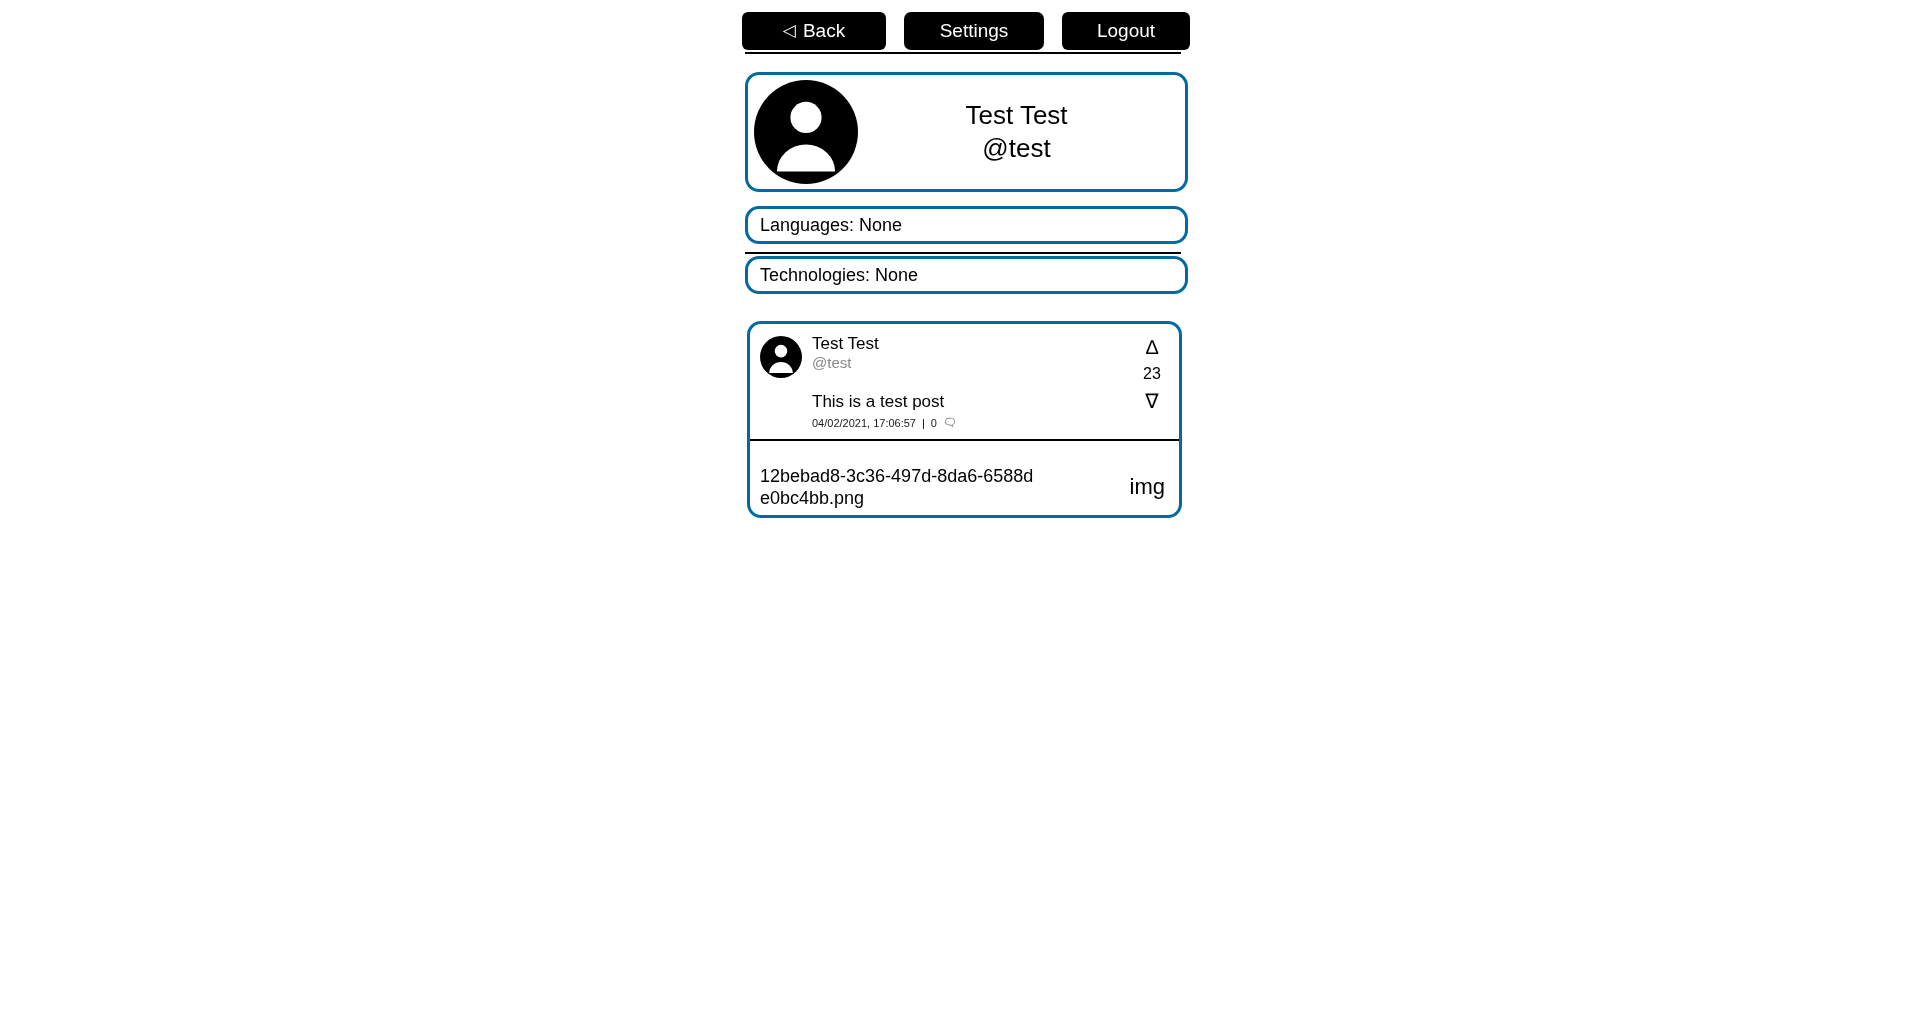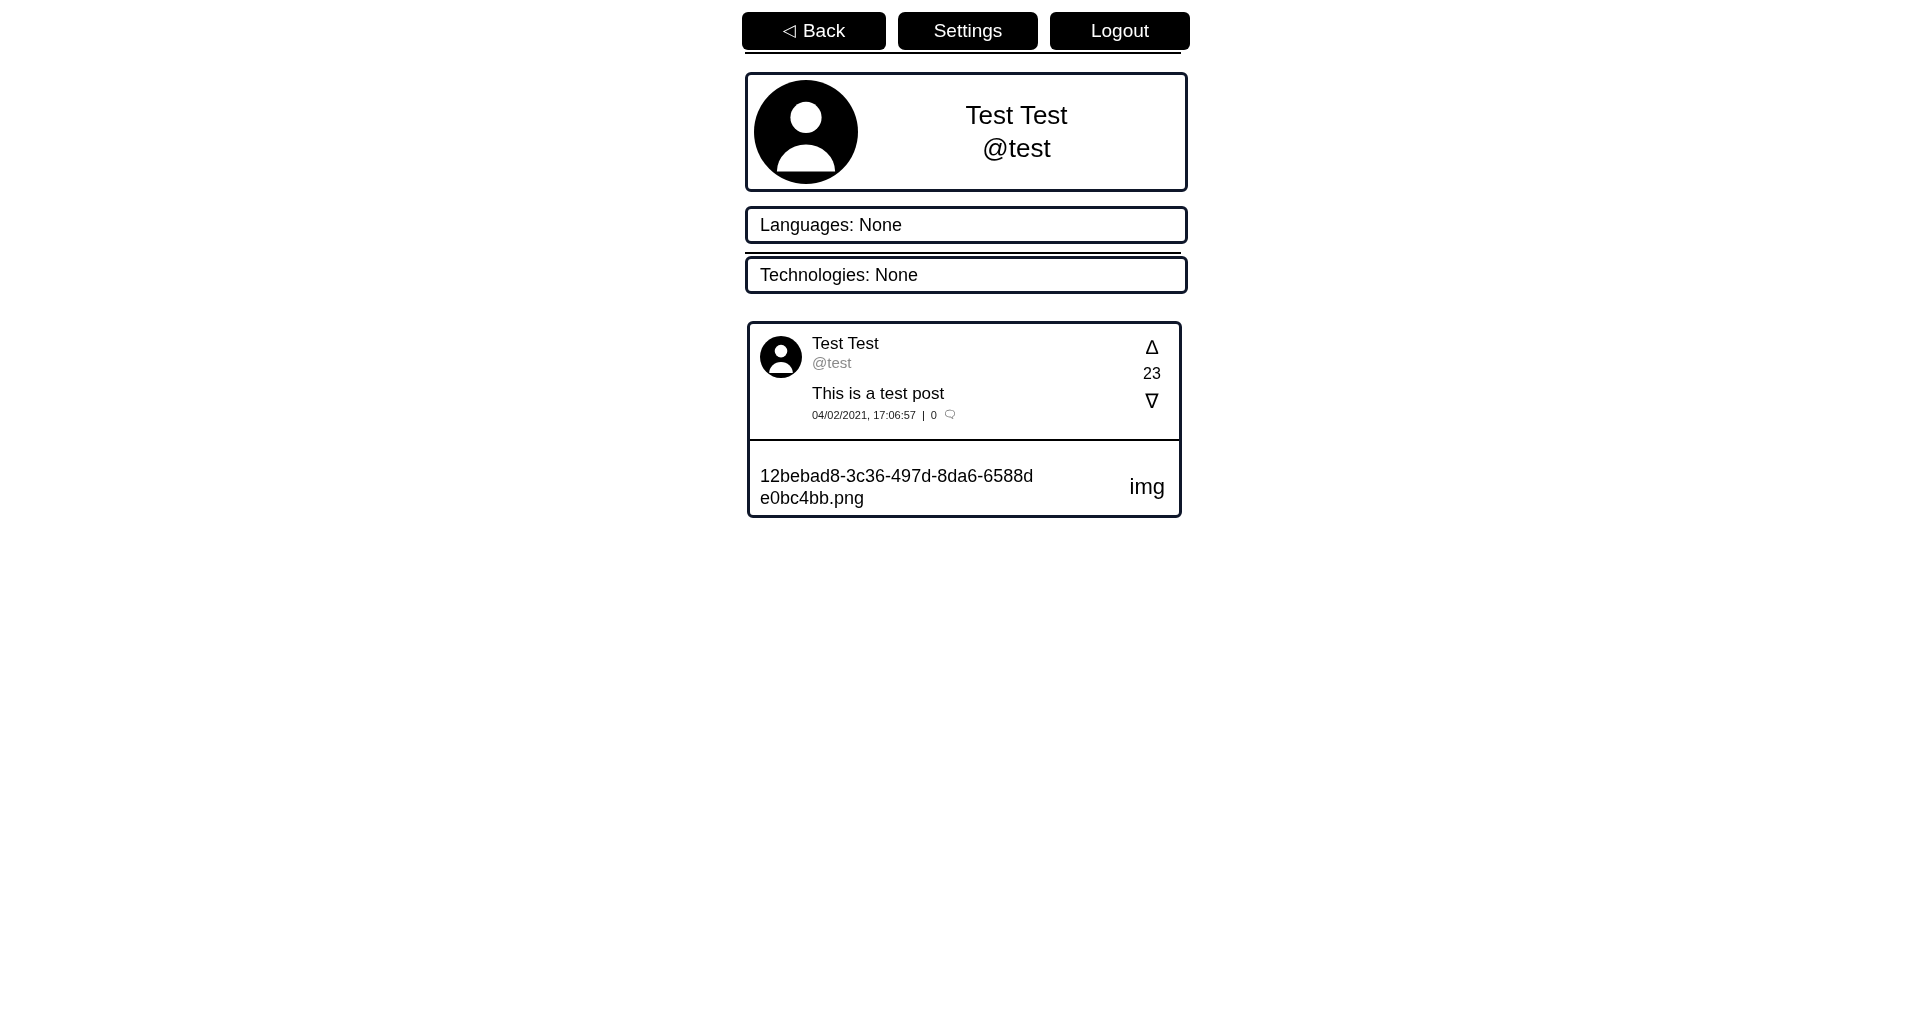--- a/index.html
+++ b/index.html
@@ -40,41 +40,41 @@
     font-family: "Liberation Sans", sans-serif;
     display: flex;
     align-items: center;
     justify-content: center;
     gap: 7px;
     cursor: pointer;
     padding: 0 20px;
   }
   .nav-btn.back { width: 144px; }
   .nav-btn.settings { width: 140px; border-radius: 7px; }
-  .nav-btn.logout { width: 140px; }
+  .nav-btn.logout { width: 128px; }
   .back-caret {
     font-size: 17px;
     line-height: 1;
     display: inline-block;
     transform: translateY(-1px);
   }
 
   
   .rule {
     position: absolute;
     border-top: 2px solid #000000;
   }
   .rule-top { left: 745px; top: 52px; width: 436px; }
   .rule-mid { left: 745px; top: 252px; width: 436px; }
 
   
   .card {
     position: absolute;
-    border: 3px solid #0f172a;
-    border-radius: 6px;
+    border: 3px solid #0369a1;
+    border-radius: 14px;
     background: #ffffff;
   }
   .profile-card {
     left: 745px;
     top: 72px;
     width: 443px;
     height: 120px;
     display: flex;
     align-items: center;
   }
@@ -128,21 +128,21 @@
     flex: none;
     margin-top: 2px;
   }
   .post-body {
     margin-left: 10px;
     flex: 1;
     min-width: 0;
   }
   .post-author { font-size: 17px; line-height: 1.15; }
   .post-handle { font-size: 15px; color: #8a8a8a; line-height: 1.25; }
-  .post-text { font-size: 17px; margin-top: 12px; }
+  .post-text { font-size: 17px; margin-top: 20px; }
   .post-meta {
     font-size: 11px;
     color: #1a1a1a;
     margin-top: 4px;
     display: flex;
     align-items: center;
     gap: 6px;
   }
   .meta-sep { color: #000; }
   .comment-glyph { font-size: 11px; }

